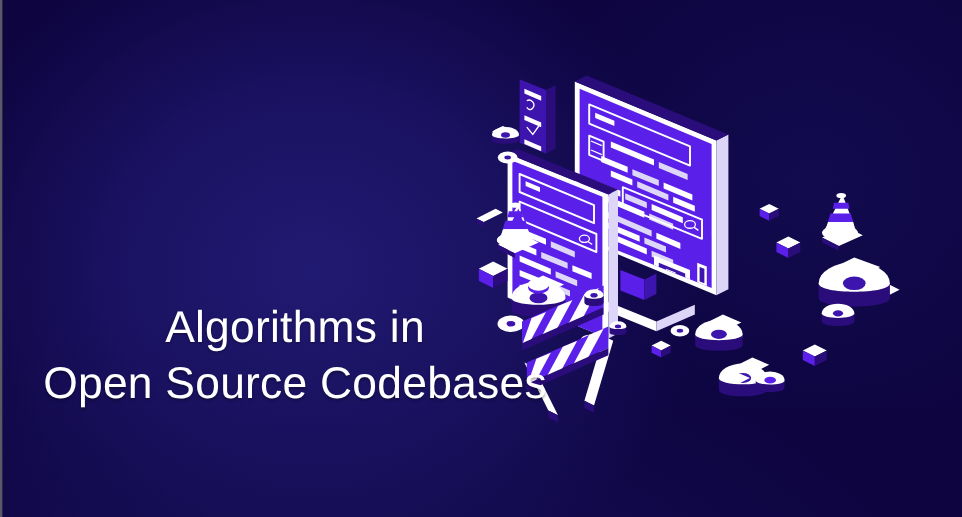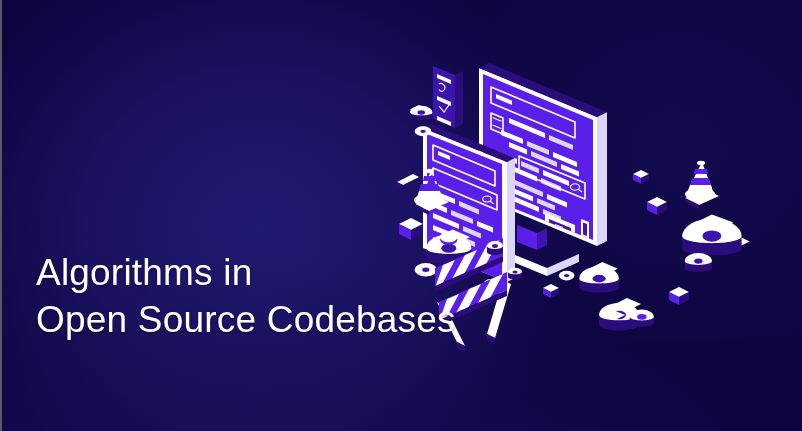--- a/index.html
+++ b/index.html
@@ -45,20 +45,21 @@
     position: absolute;
     left: 34px;
     top: 249px;
     color: #ffffff;
     font-size: 37px;
     line-height: 47px;
     font-weight: 400;
     letter-spacing: 0.2px;
     white-space: pre;
     text-shadow: 0 1px 2px rgba(0,0,0,0.35);
+    text-align: center;
   }
 
   .art {
     position: absolute;
     left: 395px;
     top: 50px;
     width: 400px;
     height: 340px;
   }
   .art svg { display: block; width: 100%; height: 100%; }

